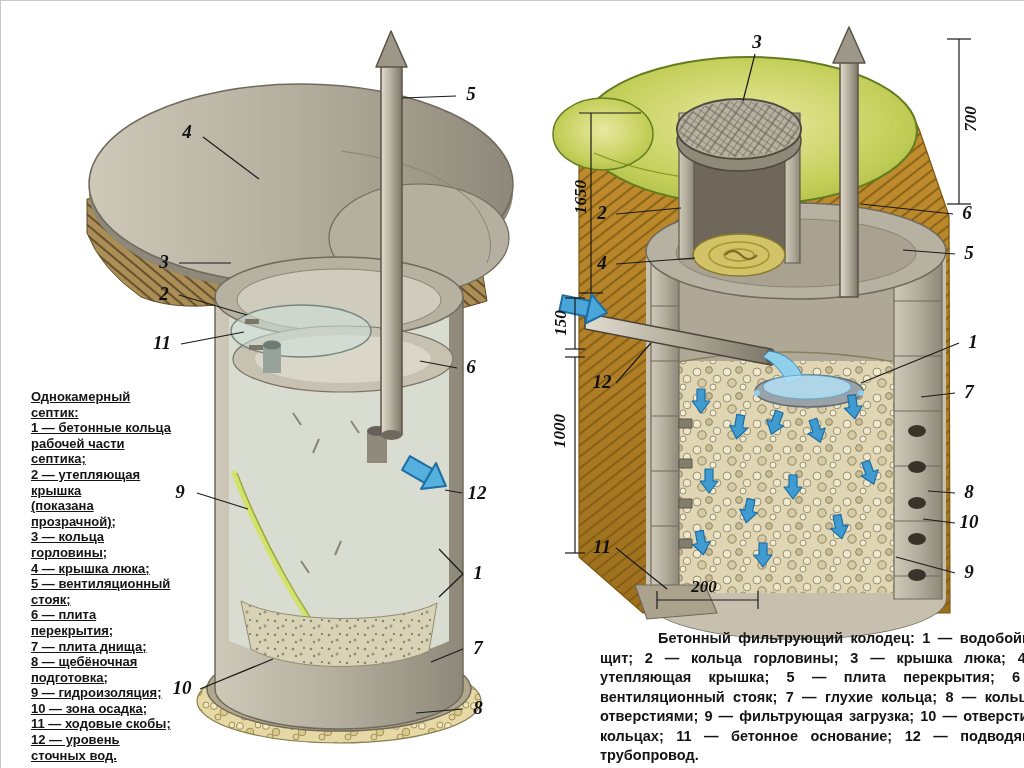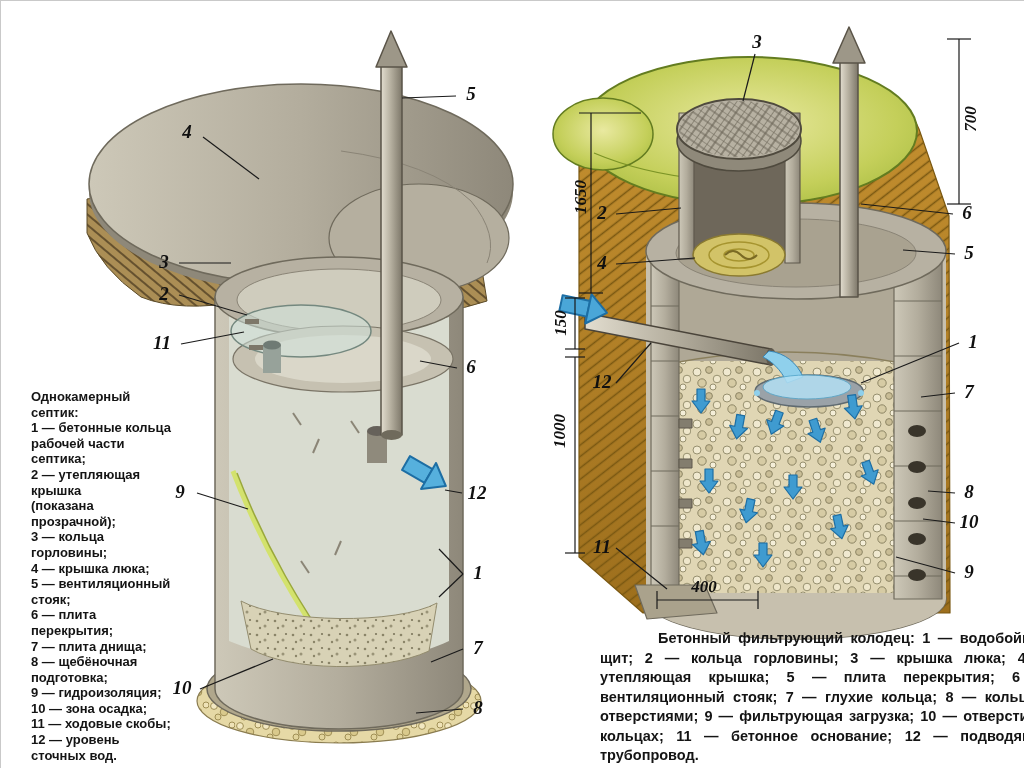--- a/index.html
+++ b/index.html
@@ -6,20 +6,21 @@
   .page{
     position:relative;width:1024px;height:768px;background:#ffffff;
     overflow:hidden;border:1px solid #c9c9c9;
     font-family:"Liberation Sans",sans-serif;color:#151515;
   }
   .art{position:absolute;left:0;top:0;width:1024px;height:768px;}
   .legend{
     position:absolute;left:30px;top:388px;width:178px;
     font:700 13px/15.6px "Liberation Sans",sans-serif;color:#141414;
     white-space:pre-line;
+    text-decoration:underline;
   }
   .caption{
     position:absolute;left:563px;top:628px;width:452px;
     font:700 14.5px/19.5px "Liberation Sans",sans-serif;color:#141414;
     text-align:justify;text-indent:58px;margin-left:36px;
   }
   .co{
     position:absolute;transform:translate(-50%,-50%);
     font:italic 700 19px "Liberation Serif",serif;color:#101010;
     white-space:nowrap;
@@ -361,15 +362,15 @@
   <div class="co" style="left:968px;top:391px">7</div>
   <div class="co" style="left:968px;top:491px">8</div>
   <div class="co" style="left:968px;top:521px">10</div>
   <div class="co" style="left:601px;top:546px">11</div>
   <div class="co" style="left:968px;top:571px">9</div>
 
   <div class="dim" style="left:970px;top:118px">700</div>
   <div class="dim" style="left:580px;top:196px">1650</div>
   <div class="dim" style="left:560px;top:322px">150</div>
   <div class="dim" style="left:559px;top:430px">1000</div>
-  <div class="dim h" style="left:703px;top:586px">400</div>
+  <div class="dim h" style="left:703px;top:586px">200</div>
 
 </div>
 
 </body></html>

